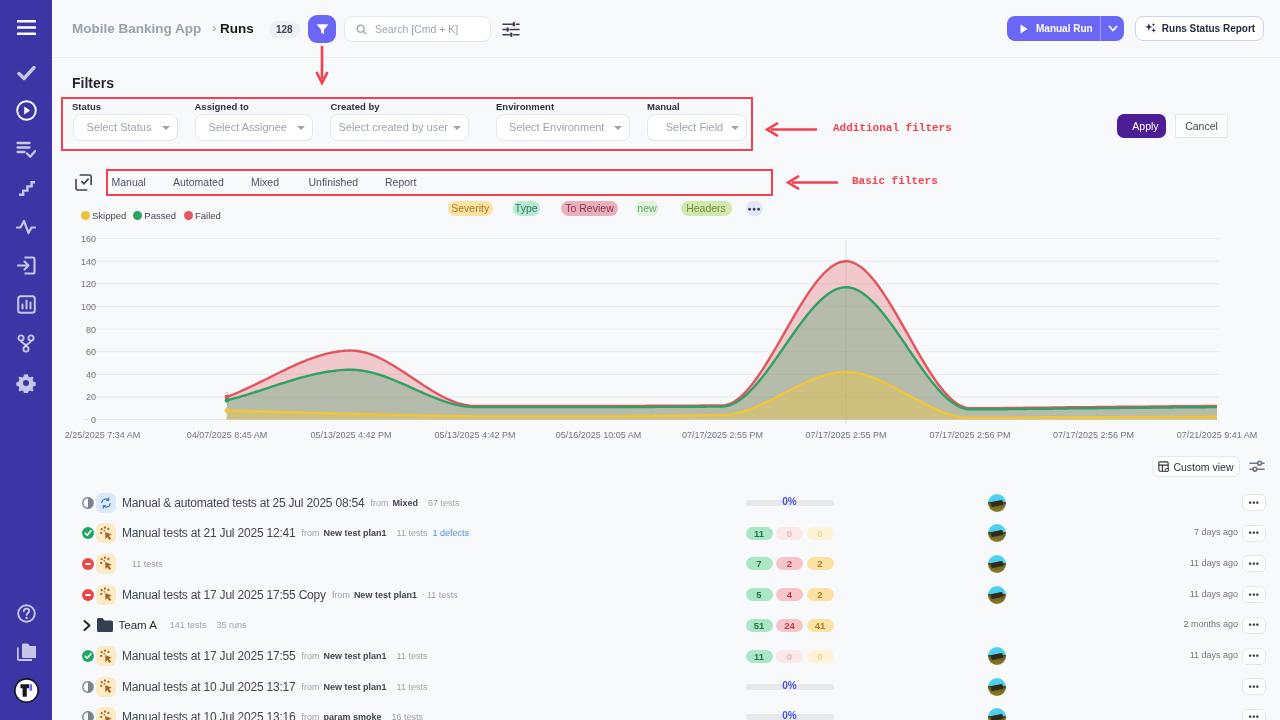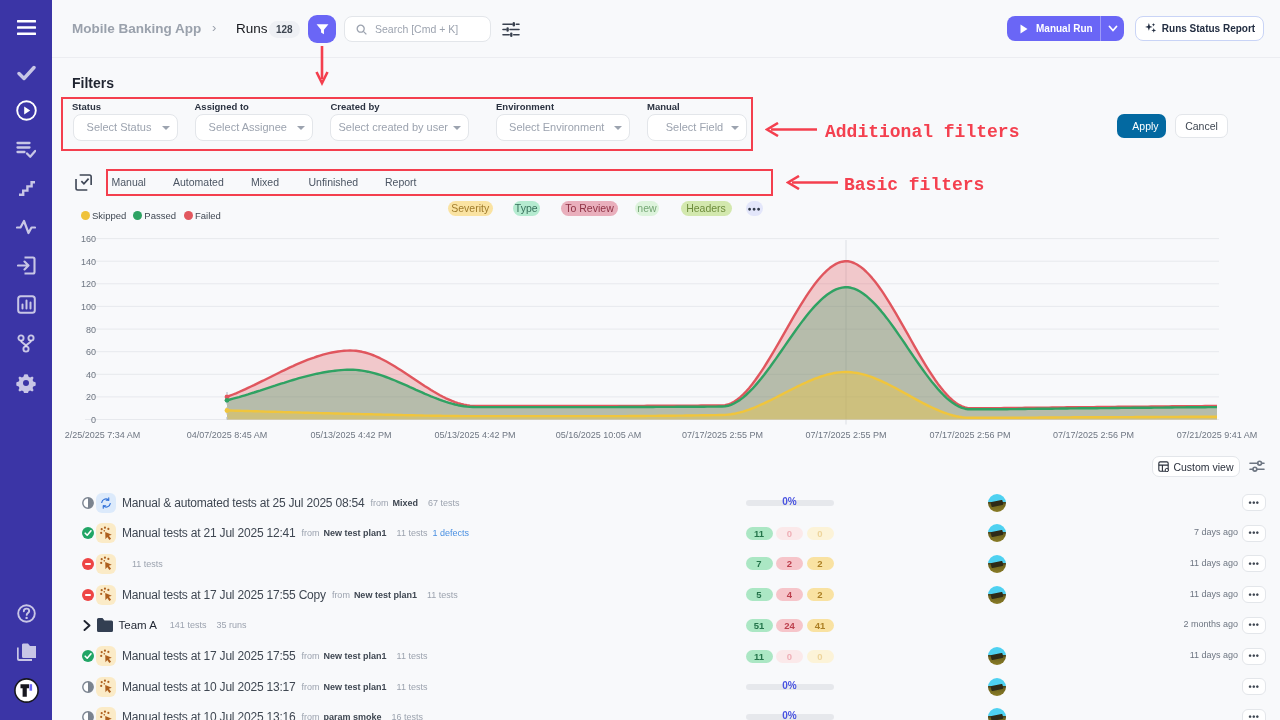--- a/index.html
+++ b/index.html
@@ -4,35 +4,35 @@
 <style>
 * { margin:0; padding:0; box-sizing:border-box; }
 html,body { width:1280px; height:720px; overflow:hidden; }
 body { font-family:"Liberation Sans", sans-serif; background:#F8F9FB; position:relative; }
 .abs { position:absolute; }
 .sidebar { position:absolute; left:0; top:0; width:52px; height:720px; background:#3B35A6; }
 .sicon { position:absolute; left:0; width:52px; display:flex; justify-content:center; }
 .topbar-line { position:absolute; left:52px; top:57px; width:1228px; height:1px; background:#ECEDF1; }
 .crumb1 { position:absolute; left:72px; top:21px; font-size:13.5px; font-weight:bold; color:#9AA1AC; }
 .crumbsep { position:absolute; left:212px; top:20px; font-size:13px; color:#9AA1AC; }
-.crumb2 { position:absolute; left:236px; top:20.5px; font-size:13.5px; font-weight:normal; color:#16181D; }
+.crumb2 { position:absolute; left:220px; top:20.5px; font-size:13.5px; font-weight:bold; color:#16181D; }
 .badge128 { position:absolute; left:269px; top:21px; background:#EEF0F4; border-radius:9px; font-size:10px; font-weight:bold; color:#3F4752; padding:3px 7px; }
 .filterbtn { position:absolute; left:308px; top:15px; width:28px; height:28px; border-radius:9px; background:#6A66F6; display:flex; align-items:center; justify-content:center; }
 .searchbox { position:absolute; left:344px; top:16px; width:147px; height:26px; border:1px solid #E3E6EA; border-radius:8px; background:#fff; display:flex; align-items:center; padding-left:10px; }
 .searchbox span { color:#9CA3AF; font-size:10.5px; margin-left:7px; }
 .runbtn { position:absolute; left:1007px; top:16px; width:117px; height:25px; background:#6A66F6; border-radius:8px; display:flex; align-items:center; color:#fff; font-size:10px; font-weight:bold; }
 .reportbtn { position:absolute; left:1135px; top:16px; width:129px; height:25px; background:#fff; border:1px solid #C9D4F6; border-radius:8px; display:flex; align-items:center; justify-content:center; color:#232E42; font-size:10px; font-weight:bold; white-space:nowrap; }
 .filters-h { position:absolute; left:72px; top:74.5px; font-size:14px; font-weight:bold; color:#1F2430; }
 .redbox1 { position:absolute; left:61px; top:97px; width:692px; height:54px; border:2px solid #F43F4E; }
 .flabel { position:absolute; top:100.5px; font-size:9.5px; color:#2A3240; font-weight:bold;}
 .fselect { position:absolute; top:114px; height:26.5px; background:#fff; border:1px solid #E3E6EA; border-radius:8px; color:#9CA3AF; font-size:11px; display:flex; align-items:center; justify-content:center; white-space:nowrap; }
 .fselect .car { position:absolute; right:7px; top:10.5px; width:0; height:0; border-left:4px solid transparent; border-right:4px solid transparent; border-top:4.5px solid #9CA3AF; }
-.annot { color:#F4404F; font-family:"Liberation Mono", monospace; font-weight:bold; font-size:18px; position:absolute; }
-.applybtn { position:absolute; left:1117px; top:113.5px; width:49px; height:24px; background:#0369a1; border-radius:7px; color:#fff; font-size:10.5px; display:flex; align-items:center; justify-content:center;padding-left:8px; }
-.cancelbtn { position:absolute; left:1175px; top:113.5px; width:53px; height:24px; background:#fff; border:1px solid #E3E6EA; border-radius:7px; color:#3F4752; font-size:10.5px; display:flex; align-items:center; justify-content:center; }
+.annot { color:#F4404F; font-family:"Liberation Mono", monospace; font-weight:bold; font-size:11px; position:absolute;margin-left:8px; }
+.applybtn { position:absolute; left:1117px; top:113.5px; width:49px; height:24px; background:#4c1d95; border-radius:7px; color:#fff; font-size:10.5px; display:flex; align-items:center; justify-content:center;padding-left:8px; }
+.cancelbtn { position:absolute; left:1175px; top:113.5px; width:53px; height:24px; background:#fff; border:1px solid #E3E6EA; border-radius:2px; color:#3F4752; font-size:10.5px; display:flex; align-items:center; justify-content:center; }
 .redbox2 { position:absolute; left:106px; top:169px; width:667px; height:27px; border:2px solid #F43F4E; }
 .tab { position:absolute; top:176px; font-size:10.5px; font-weight:500; color:#4B5563; }
 .tag { position:absolute; top:175.5px; height:15.5px; border-radius:8px; font-size:10.5px; font-weight:500; display:flex; align-items:center; justify-content:center;margin-top:25px; }
 .legend { position:absolute; top:210px; left:81px; display:flex; align-items:center; font-size:9.5px; color:#3F4752; }
 .legend .dot { width:9px; height:9px; border-radius:50%; margin-right:2px; }
 .customview { position:absolute; left:1152px; top:456px; width:88px; height:21px; border:1px solid #E3E6EA; background:#fff; border-radius:7px; display:flex; align-items:center; justify-content:center; font-size:10.5px; font-weight:500; color:#2A303C; }
 .row-title { font-size:12px; color:#3F4752; letter-spacing:-0.2px; }
 .row-from { font-size:9px; color:#9CA3AF; }
 .row-plan { font-size:9px; font-weight:bold; color:#3F4752; }
 .row-tests { font-size:9px; color:#9CA3AF; }

